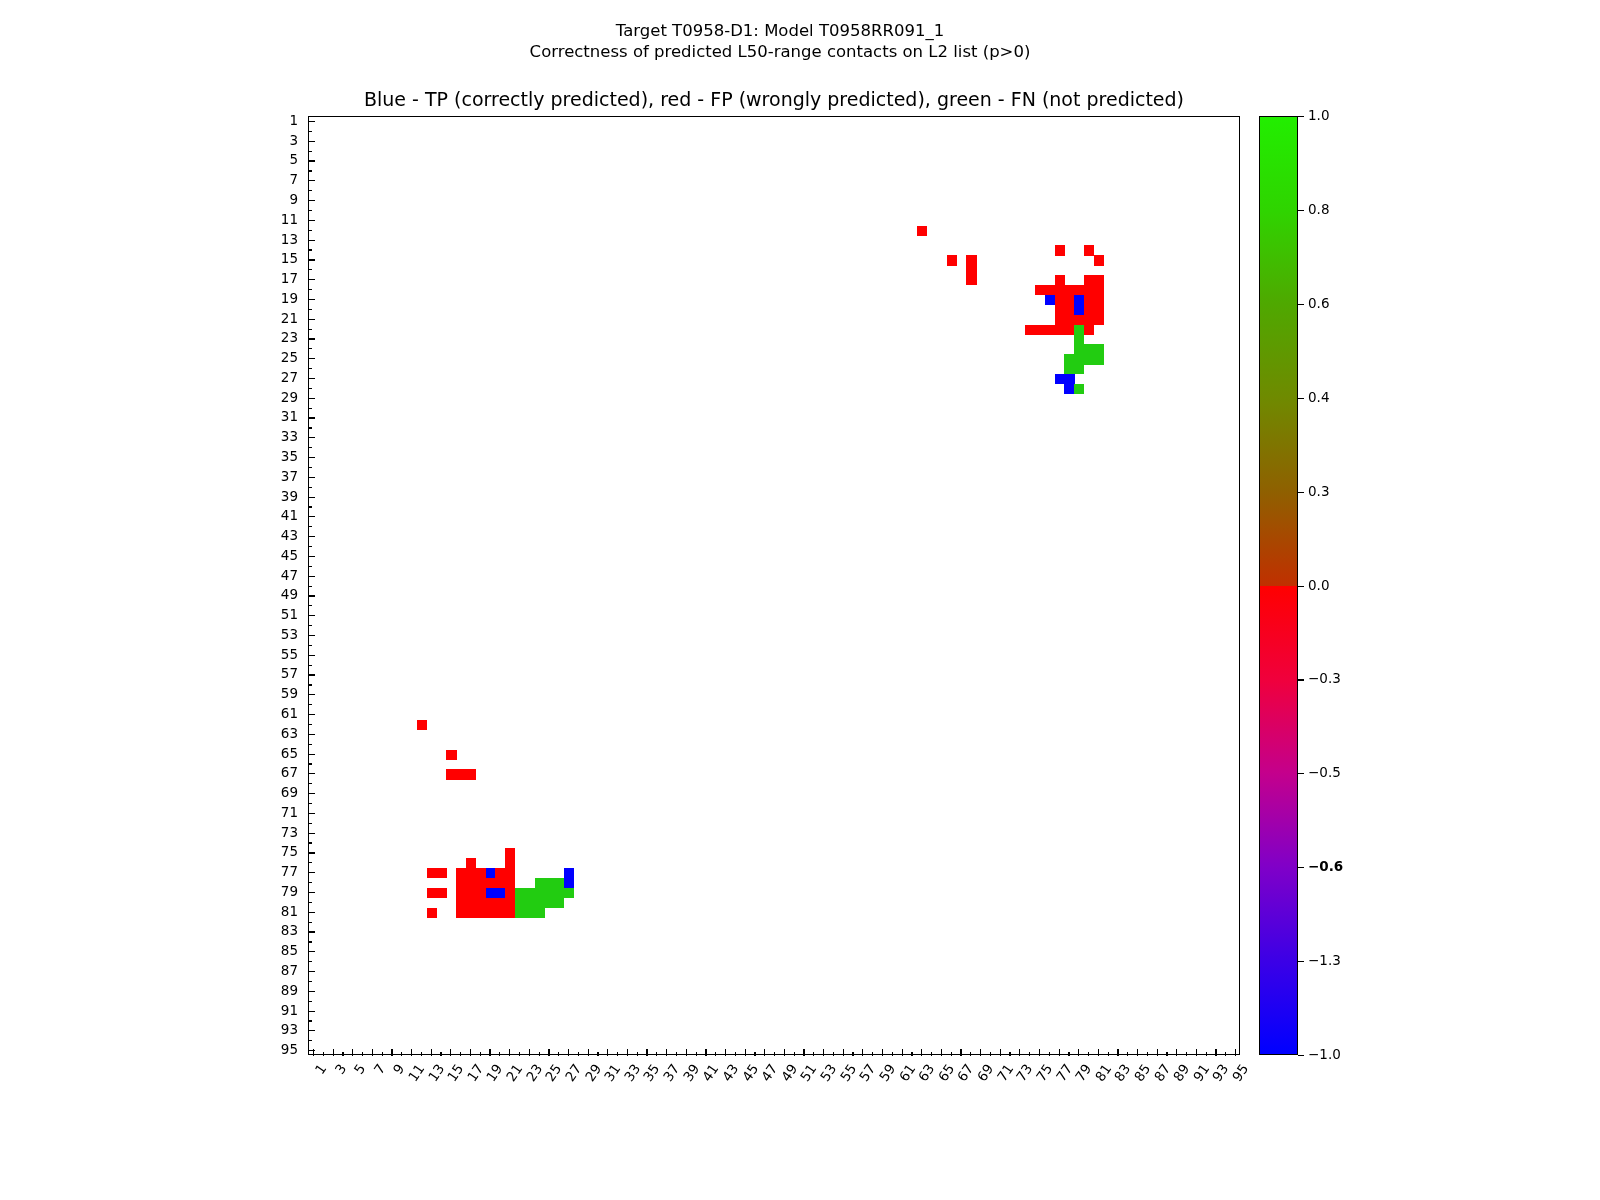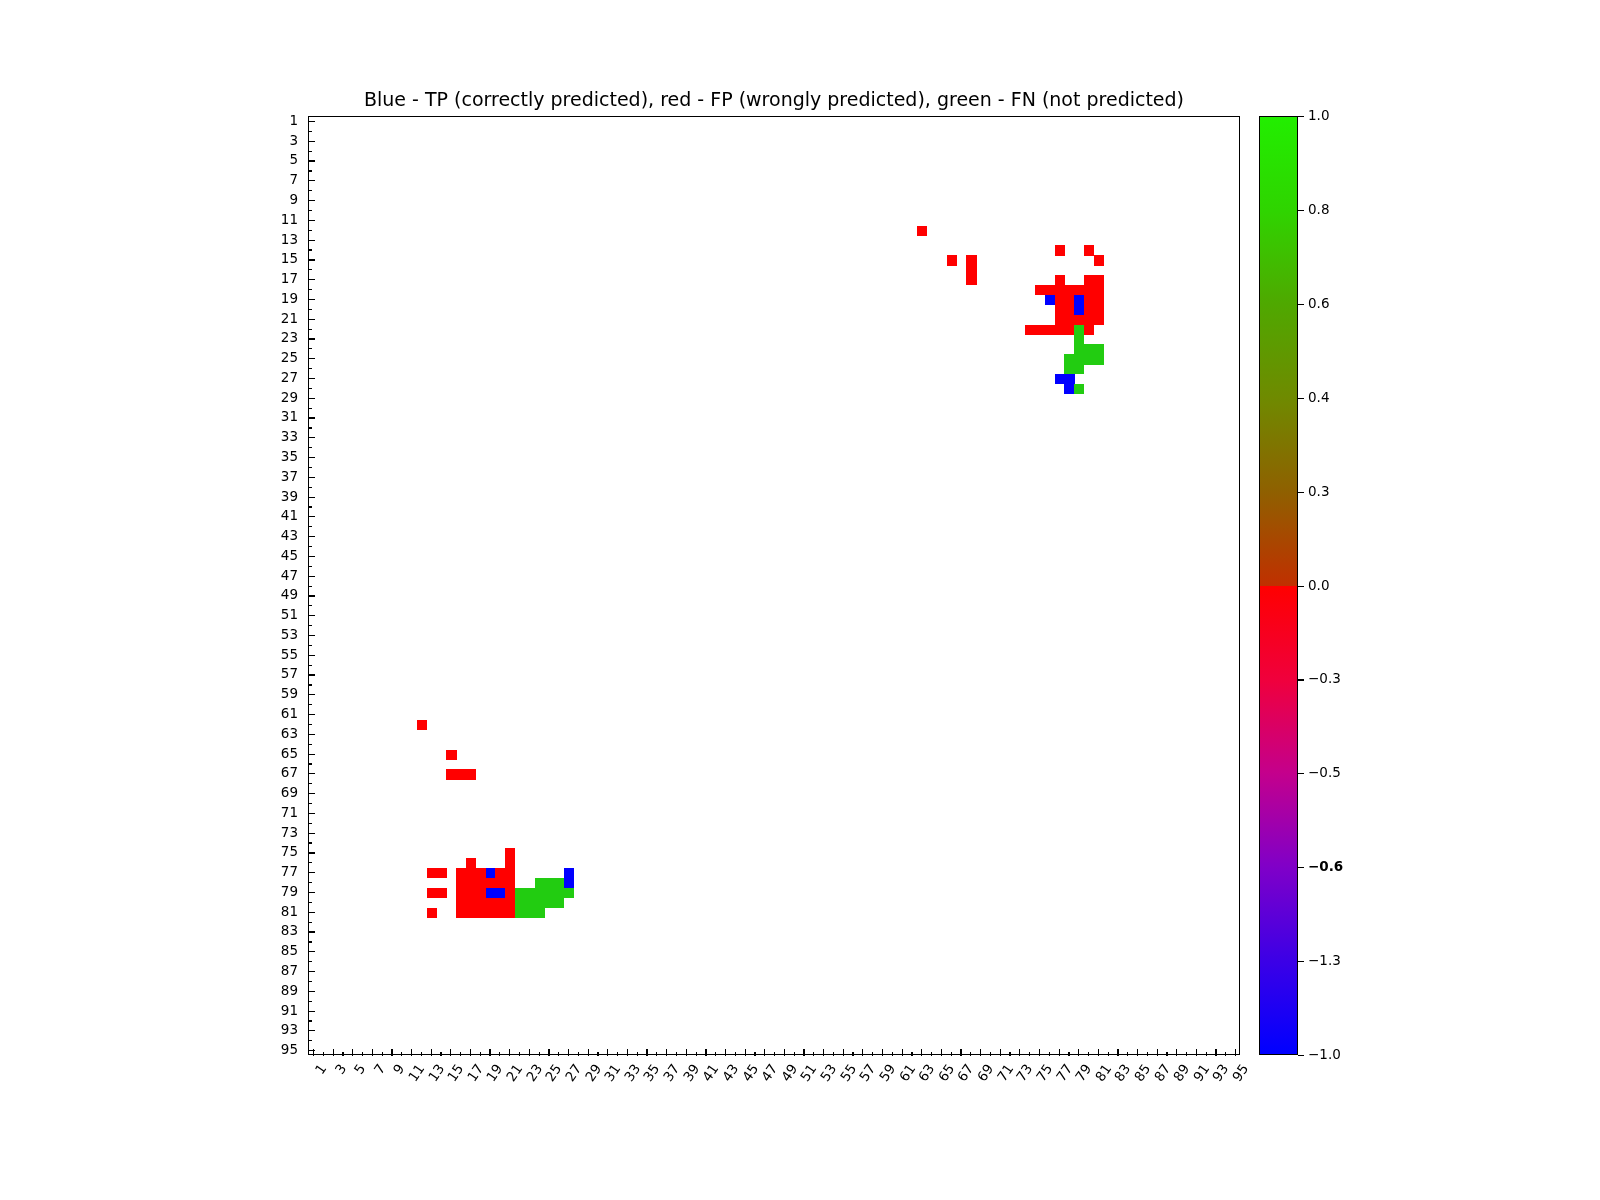--- a/index.html
+++ b/index.html
@@ -126,20 +126,22 @@
     font-size: 13.5px;
     line-height: 13.5px;
     color: #000;
     white-space: nowrap;
   }
 </style>
 </head>
 <body>
 
 <div id="figure-title">
+  <span class="line">Target T0958-D1: Model T0958RR091_1</span>
+  <span class="line">Correctness of predicted L50-range contacts on L2 list (p&gt;0)</span>
 </div>
 
 <div id="axes-title">Blue - TP (correctly predicted), red - FP (wrongly predicted), green - FN (not predicted)</div>
 
 <div id="plot-frame">
   <div id="contact-layer">
       <div class="cell" style="left: 608.253px; top: 108.726px; width: 10.2105px; height: 10.2842px; background: rgb(255, 0, 0);"></div>
       <div class="cell" style="left: 637.684px; top: 138.379px; width: 10.2105px; height: 10.2842px; background: rgb(255, 0, 0);"></div>
       <div class="cell" style="left: 657.305px; top: 138.379px; width: 10.2105px; height: 10.2842px; background: rgb(255, 0, 0);"></div>
       <div class="cell" style="left: 657.305px; top: 148.263px; width: 10.2105px; height: 10.2842px; background: rgb(255, 0, 0);"></div>

